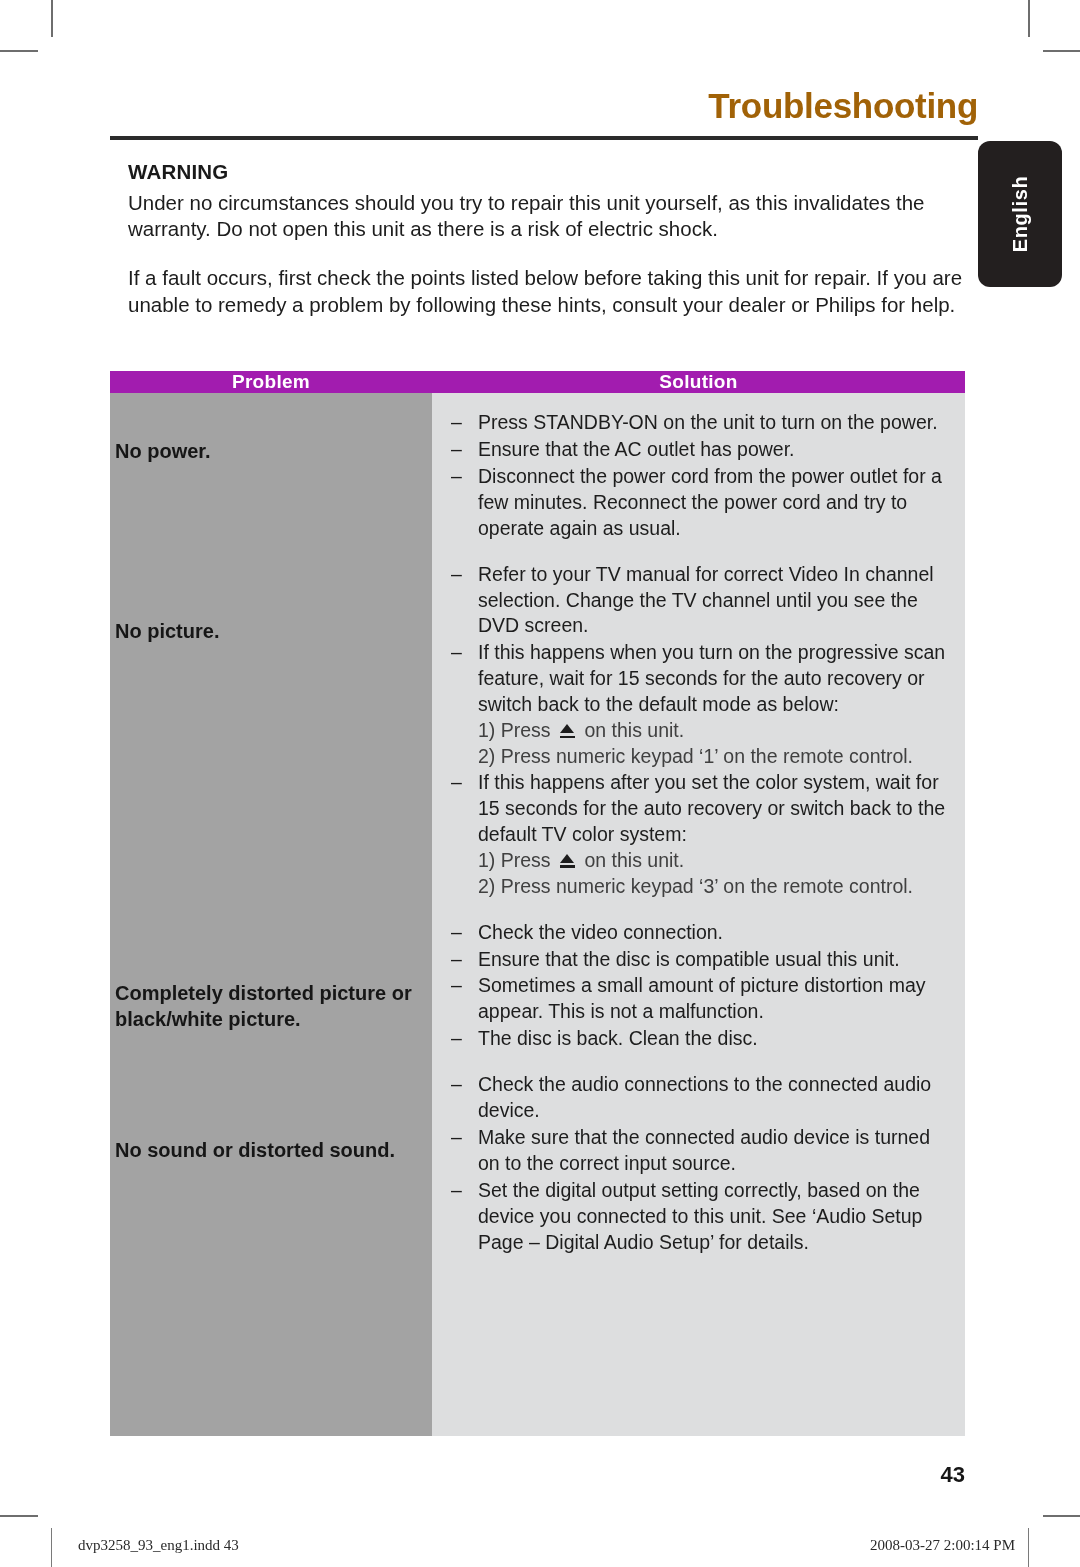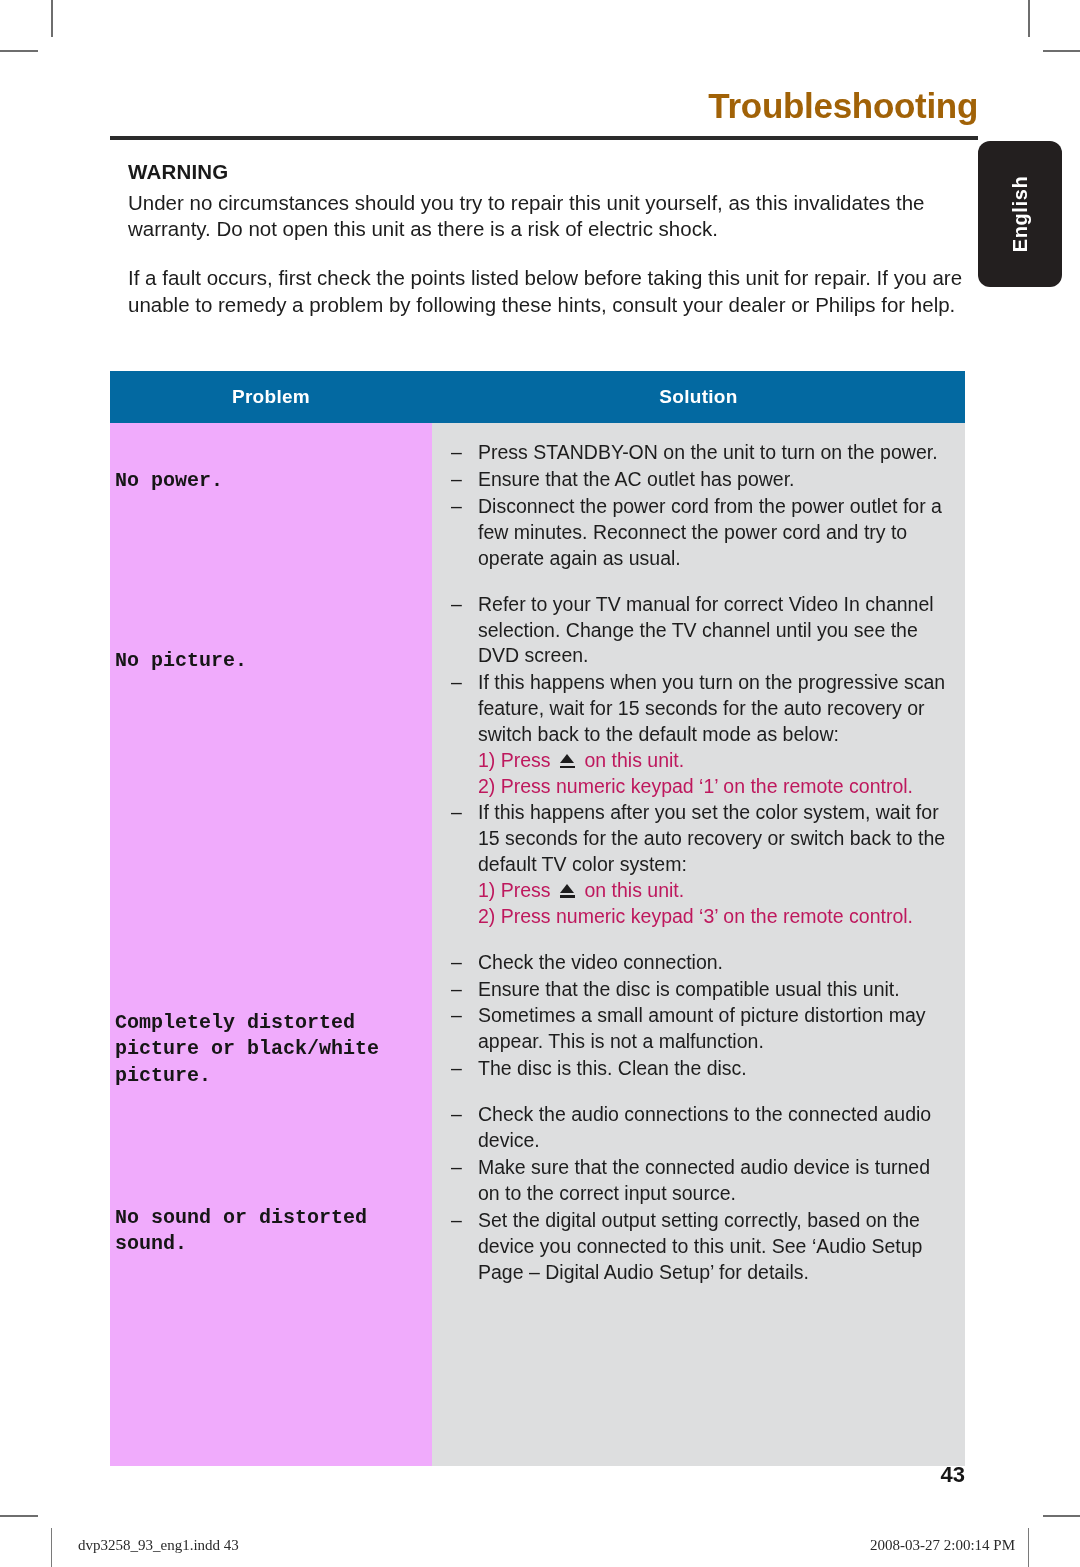--- a/index.html
+++ b/index.html
@@ -101,42 +101,41 @@
   
   .tbl {
     position: absolute;
     left: 110px;
     top: 371px;
     width: 855px;
   }
 
   .tbl-head {
     display: flex;
-    height: 52px;
-    background: #0369a1;
+    height: 22px;
+    background: #a21caf;
   }
   .th {
     color: #ffffff;
     font-size: 19px;
     font-weight: bold;
     display: flex;
     align-items: center;
     justify-content: center;
     letter-spacing: 0.3px;
   }
   .th-problem  { width: 322px; }
   .th-solution { width: 533px; }
 
   .tbl-body { display: flex; }
 
   .col-problem {
     width: 322px;
-    background: #f0abfc;
+    background: #a3a3a3;
     position: relative;
-    font-family: Liberation Mono, monospace;
   }
   .col-solution {
     width: 533px;
     background: #dddedf;
     padding: 17px 12px 60px 16px;
     min-height: 1043px;
   }
 
   
   .problem-label {
@@ -165,21 +164,21 @@
   .dash {
     position: absolute;
     left: 3px;
     top: 0;
   }
 
   .sol-sub {
     padding-left: 30px;
     font-size: 19.5px;
     line-height: 1.33;
-    color: #be185d;
+    color: #404040;
   }
 
   .eject {
     display: inline-block;
     position: relative;
     width: 17px;
     height: 15px;
     vertical-align: -2px;
     margin: 0 3px;
   }
@@ -269,21 +268,21 @@
       <div class="th th-problem">Problem</div>
       <div class="th th-solution">Solution</div>
     </div>
 
     <div class="tbl-body">
 
       <div class="col-problem">
         <div class="problem-label" style="top:45px;">No power.</div>
         <div class="problem-label" style="top:225px;">No picture.</div>
         <div class="problem-label" style="top:587px;">Completely distorted picture or black/white picture.</div>
-        <div class="problem-label" style="top:782px;">No sound or distorted sound.</div>
+        <div class="problem-label" style="top:744px;">No sound or distorted sound.</div>
       </div>
 
       <div class="col-solution">
 
         <div class="sol-block">
           <div class="sol-item">
             <span class="dash">–</span>
             <span>Press STANDBY-ON on the unit to turn on the power.</span>
           </div>
           <div class="sol-item">
@@ -323,21 +322,21 @@
           <div class="sol-item">
             <span class="dash">–</span>
             <span>Ensure that the disc is compatible usual this unit.</span>
           </div>
           <div class="sol-item">
             <span class="dash">–</span>
             <span>Sometimes a small amount of picture distortion may appear. This is not a malfunction.</span>
           </div>
           <div class="sol-item">
             <span class="dash">–</span>
-            <span>The disc is this. Clean the disc.</span>
+            <span>The disc is back. Clean the disc.</span>
           </div>
         </div>
 
         <div class="sol-block">
           <div class="sol-item">
             <span class="dash">–</span>
             <span>Check the audio connections to the connected audio device.</span>
           </div>
           <div class="sol-item">
             <span class="dash">–</span>

